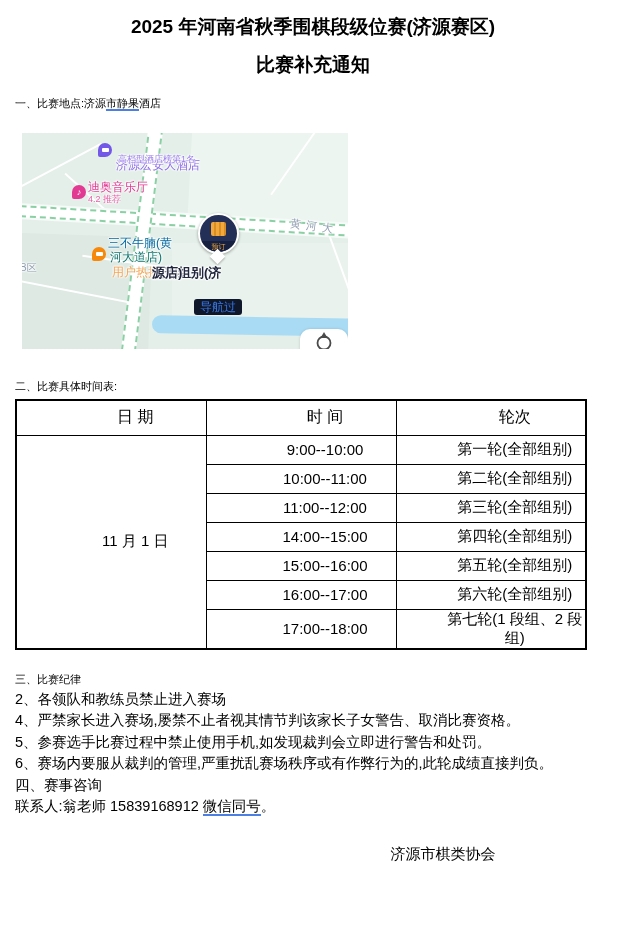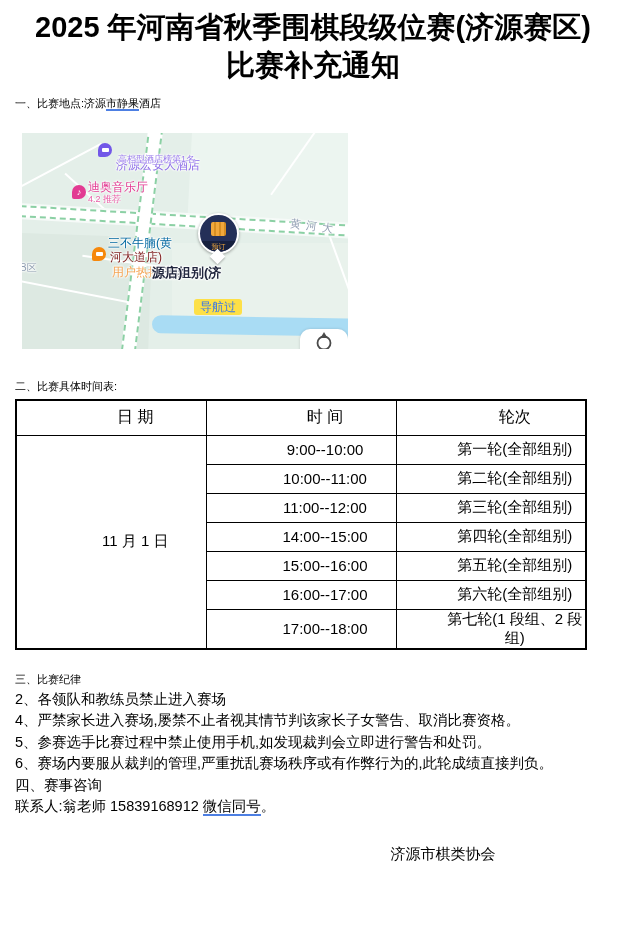--- a/index.html
+++ b/index.html
@@ -4,21 +4,21 @@
 <style>
   * { box-sizing: border-box; margin: 0; padding: 0; }
   html,body { width: 626px; background: #fff; }
   body {
     height: 925px;
     font-family: "Liberation Sans", "DejaVu Sans", sans-serif;
     color: #000;
     overflow: hidden;
     position: relative;
   }
-  .doc-title { text-align: center; font-weight: bold; font-size: 29px; line-height: 38px; margin-top: 8px; }
+  .doc-title { text-align: center; font-weight: bold; font-size: 19px; line-height: 38px; margin-top: 8px; }
   .s-heading { font-size: 11px; margin-left: 15px; }
   .sec1 { margin-top: 12px; }
   .u-blue { border-bottom: 2px solid #4d7fe3; padding-bottom: 0px; }
 
   
   .map {
     position: relative; width: 326px; height: 216px;
     margin: 22px 0 0 22px; background: #e4efe9; overflow: hidden;
   }
   .map * { position: absolute; }
@@ -51,21 +51,21 @@
     display: flex; align-items: center; justify-content: center; }
   .glyph-rect { position: static; width: 7px; height: 4px; background: #fff; border-radius: 1px; }
   .ico-hotel { left: 76px; top: 10px; background: #7257e8; }
   .t-hotel   { left: 94px; top: 6px;  color: #8a68e8; font-size: 12px; margin-top: 18px; }
   .t-hotel-s { left: 96px; top: 20px; color: #9a7cec; font-size: 9px; }
   .ico-music { left: 50px; top: 52px; background: #e23a92; color:#fff; font-size:9px; }
   .t-music   { left: 66px; top: 46px; color: #e23a92; font-size: 12px; }
   .t-music-s { left: 66px; top: 60px; color: #e860a8; font-size: 9px; }
   .ico-food  { left: 70px; top: 114px; background: #f6880c; }
   .t-food1   { left: 86px; top: 102px; color: #0369a1; font-size: 12px; }
-  .t-food2   { left: 88px; top: 116px; color: #7f1d1d; font-size: 12px; }
+  .t-food2   { left: 88px; top: 116px; color: #0f766e; font-size: 12px; }
   .t-food-s  { left: 90px; top: 131px; color: #f5a352; font-size: 12px; }
   .t-district{ left: -12px; top: 128px; color: #8e9cb0; font-size: 10px; }
   .t-bridge  { left: 106px; top: 148px; color: #5f7fae; font-size: 11px;
     writing-mode: vertical-lr; letter-spacing: 2px; transform: rotate(10deg); }
   .t-roadname{ left: 268px; top: 86px; color: #93a0b4; font-size: 11px;
     letter-spacing: 5px; transform: rotate(8deg); }
 
   .marker { left: 175px; top: 80px; width: 44px; height: 58px; z-index: 6; }
   .marker * { position: absolute; }
   .m-circle { left: 1px; top: 0; width: 41px; height: 41px; border-radius: 50%;
@@ -74,21 +74,21 @@
   .m-bldg { left: 11px; top: 7px; width: 15px; height: 14px; border-radius: 2px;
     background: repeating-linear-gradient(90deg,#f2a83c 0 3px,#d88e22 3px 5px); }
   .m-band { left: 0; right: 0; bottom: 0; height: 11px; background: #17203f;
     color: #f2a83c; font-size: 7px; text-align: center; line-height: 11px; }
   .m-tail { left: 15px; top: 38px; width: 11px; height: 11px; background: #fff;
     transform: rotate(45deg); box-shadow: 1px 1px 2px rgba(0,0,0,.25); }
   .m-name { position: absolute; left: 130px; top: 132px; width: 130px; z-index: 6;
     text-align: center; color: #21263e; font-size: 13px; font-weight: bold; line-height: 16px;
     text-shadow: 1px 0 2px #fff, -1px 0 2px #fff, 0 1px 2px #fff, 0 -1px 2px #fff; }
   .m-action { position: absolute; left: 172px; top: 166px; width: 48px; z-index: 6;
-    text-align: center; color: #3a78e8; font-size: 12px; background: #fde047;
+    text-align: center; color: #3a78e8; font-size: 12px; background: #0f172a;
     border-radius: 3px; line-height: 16px; }
   .compass { left: 278px; top: 196px; width: 48px; height: 40px; background: #fff;
     border-radius: 10px; z-index: 7; display: flex; justify-content: center;
     box-shadow: 0 0 3px rgba(0,0,0,.15); }
 
   
   .sec2 { margin-top: 30px; margin-bottom: 5px; }
   table { border-collapse: collapse; margin-left: 15px; table-layout: fixed; width: 570px;
     border: 2px solid #000; }
   th, td { border: 1px solid #000; text-align: center; font-weight: normal; font-size: 15px; padding-left: 48px; }

